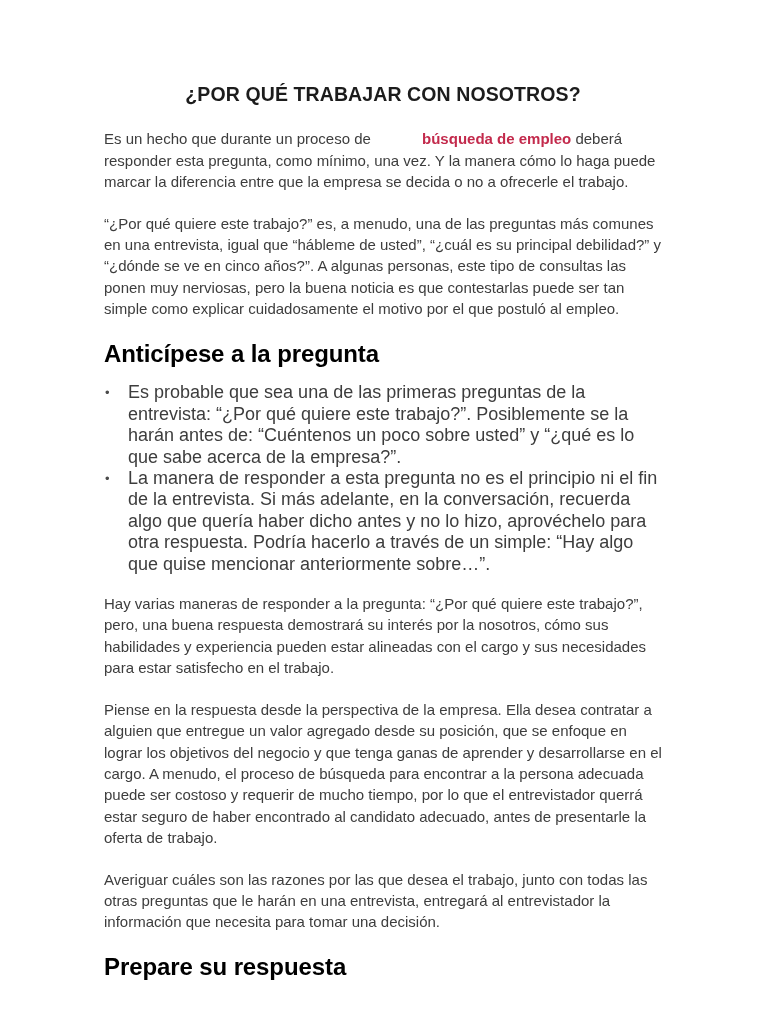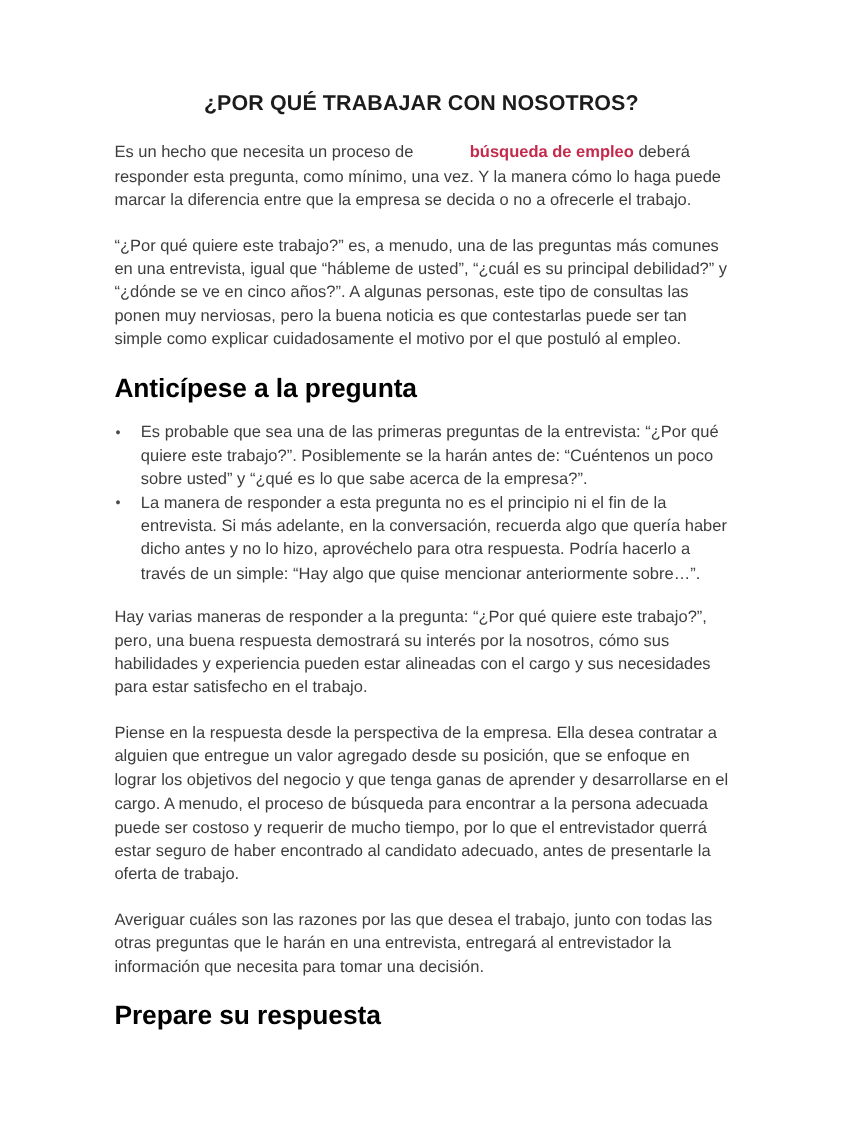--- a/index.html
+++ b/index.html
@@ -69,21 +69,21 @@
   }
 
   ul.bullets {
     list-style: none;
     margin: 0 0 18px 0;
     padding: 0;
   }
   ul.bullets li {
     position: relative;
     padding-left: 24px;
-    font-size: 15px;
+    font-size: 18px;
     line-height: 21.4px;
     color: #3d3d3d;
     margin: 0 0 0 0;
   }
   ul.bullets li::before {
     content: "\2022";
     position: absolute;
     left: 1px;
     top: -0.5px;
     font-size: 13px;
@@ -94,21 +94,21 @@
   .gap-before-h2 { margin-top: 26px; }
 </style>
 </head>
 <body>
 
 <div class="page">
   <div class="content">
 
     <h1 class="doc-title">¿POR QUÉ TRABAJAR CON NOSOTROS?</h1>
 
-    <p class="para"><span>Es un hecho que necesita un proceso de </span><span class="accent">búsqueda de empleo</span><span> deberá responder esta pregunta, como mínimo, una vez. Y la manera cómo lo haga puede marcar la diferencia entre que la empresa se decida o no a ofrecerle el trabajo.</span></p>
+    <p class="para"><span>Es un hecho que durante un proceso de </span><span class="accent">búsqueda de empleo</span><span> deberá responder esta pregunta, como mínimo, una vez. Y la manera cómo lo haga puede marcar la diferencia entre que la empresa se decida o no a ofrecerle el trabajo.</span></p>
 
     <p class="para">“¿Por qué quiere este trabajo?” es, a menudo, una de las preguntas más comunes en una entrevista, igual que “hábleme de usted”, “¿cuál es su principal debilidad?” y “¿dónde se ve en cinco años?”. A algunas personas, este tipo de consultas las ponen muy nerviosas, pero la buena noticia es que contestarlas puede ser tan simple como explicar cuidadosamente el motivo por el que postuló al empleo.</p>
 
     <h2 class="section-heading">Anticípese a la pregunta</h2>
 
     <ul class="bullets">
       <li>Es probable que sea una de las primeras preguntas de la entrevista: “¿Por qué quiere este trabajo?”. Posiblemente se la harán antes de: “Cuéntenos un poco sobre usted” y “¿qué es lo que sabe acerca de la empresa?”.</li>
       <li>La manera de responder a esta pregunta no es el principio ni el fin de la entrevista. Si más adelante, en la conversación, recuerda algo que quería haber dicho antes y no lo hizo, aprovéchelo para otra respuesta. Podría hacerlo a través de un simple: “Hay algo que quise mencionar anteriormente sobre…”.</li>
     </ul>
 

